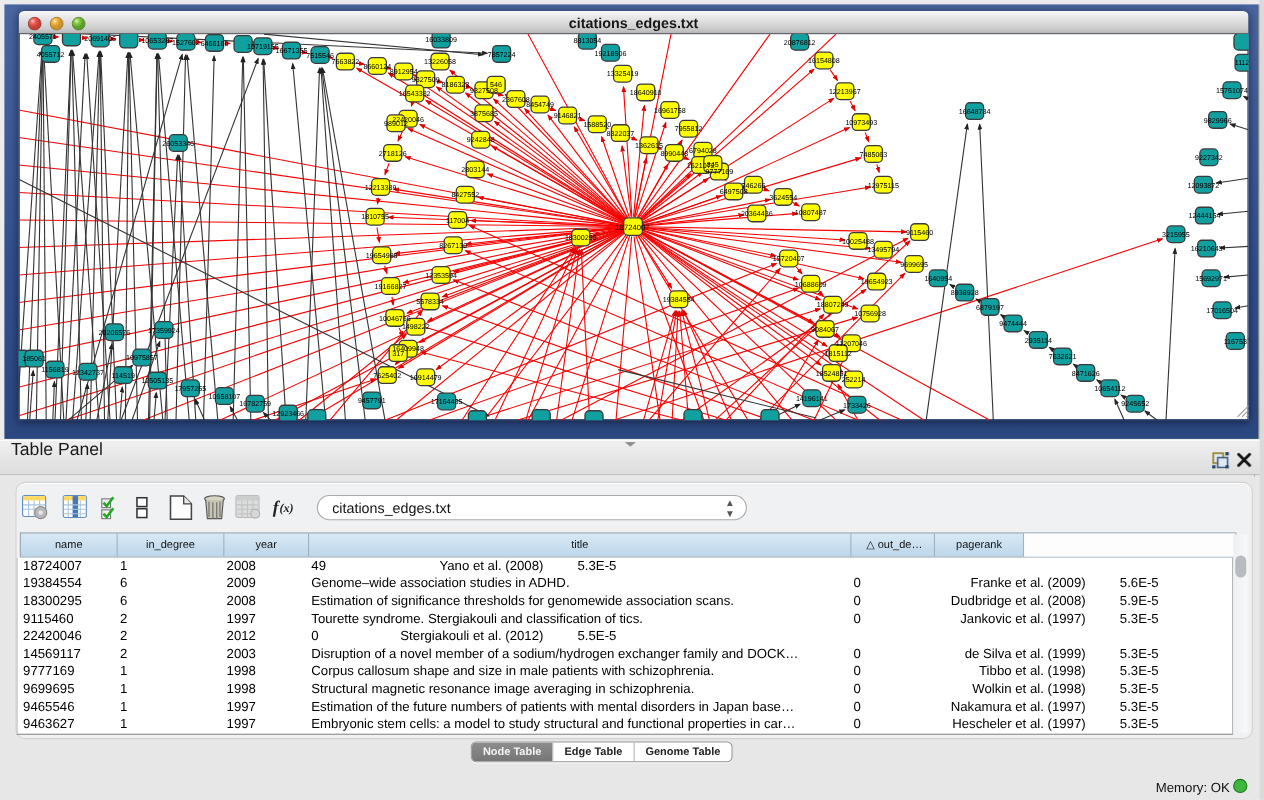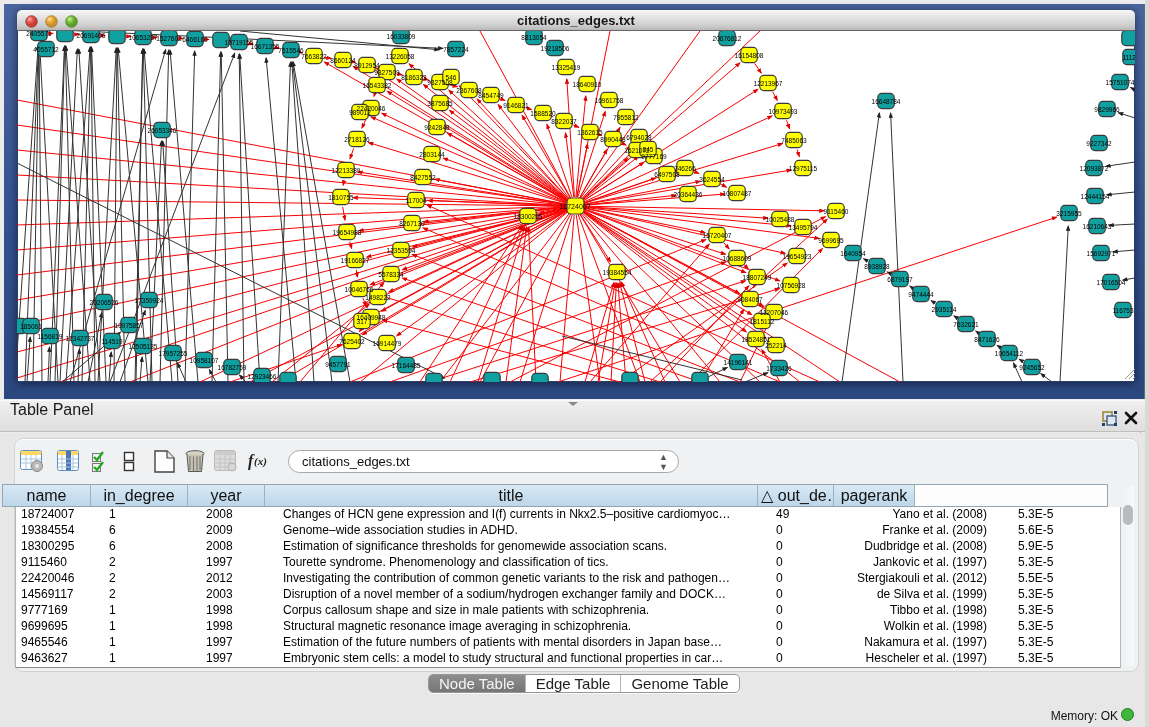--- a/index.html
+++ b/index.html
@@ -10,31 +10,31 @@
 #netwin{left:17px;top:10px;width:1118px;height:372px;border-radius:5px 5px 0 0;box-shadow:0 1px 8px rgba(0,0,10,.55)}
 #tbar{left:0;top:0;width:1118px;height:21px;background:linear-gradient(#f7f7f7,#cfcfcf 75%,#b9b9b9);border-radius:5px 5px 0 0;border-bottom:1px solid #666}
 #title{width:100%;text-align:center;font-size:13px;color:#161616;line-height:21px;font-weight:600}
 svg.net{position:absolute;left:0;top:21px;display:block}
 #tpbar{left:0;top:400px;width:1145px;height:32px;background:linear-gradient(#efefef,#dedede);border-bottom:1px solid #bdbdbd;border-top:1px solid #fbfbfb}
 #tpbar span{position:absolute;left:10px;top:0;font-size:16px;color:#1a1a1a}
 #panelbg{left:0;top:433px;width:1145px;height:294px;background:#e7e7e7}
 #panel{left:14px;top:438px;width:1125px;height:234px;background:#f0f1f2;border-radius:9px;border:1px solid #d2d2d2;box-shadow:inset 0 1px 0 #fff}
 #combo{left:288px;top:450px;width:391px;height:23px;background:#fff;border:1px solid #a9a9a9;border-radius:12px;font-size:13px;color:#111;line-height:21px;padding-left:13px}
 #combo .ud{position:absolute;right:10px;top:1px;color:#555;font-size:9px;line-height:10px;text-align:center}
-#thead{left:2px;top:484px;width:1106px;height:23px;background:linear-gradient(#d9e9f5,#bcd6e9);border:1px solid #93a5b2;display:flex;font-size:16px;color:#111}
+#thead{left:18px;top:484px;width:1106px;height:23px;background:linear-gradient(#d9e9f5,#bcd6e9);border:1px solid #93a5b2;display:flex;font-size:10px;color:#111}
 #thead div{border-right:1px solid #9fb1be;text-align:center;line-height:21px;overflow:hidden;white-space:nowrap}
 #tbody{left:15px;top:507px;width:1106px;height:161px;background:#fff;border-left:1px solid #b5b5b5;border-right:1px solid #b5b5b5;border-bottom:1px solid #888;overflow:hidden}
 .tr{display:flex;height:16px;font-size:12px;color:#000;white-space:nowrap}
 .c{overflow:hidden;flex:none;padding-left:5px}
 .c0{width:88px}.c1{width:97px}.c2{width:77px}.c3{width:493px}.c4{width:76px}
 .c5{width:166px;text-align:right;padding-left:0;padding-right:26px}.c6{width:81px}
 #vscroll{left:1121px;top:486px;width:13px;height:180px;background:linear-gradient(90deg,#edeff1,#f8f9fa)}
 #vthumb{left:1122.5px;top:505px;width:10px;height:20px;background:#b8bcc0;border-radius:5px}
 #tabs{left:428px;top:674px;height:19px;display:flex;border:1px solid #979797;border-radius:5px;overflow:hidden;background:#fff;box-shadow:0 1px 0 rgba(255,255,255,.8)}
-#tabs div{font-size:15px;font-weight:400;line-height:17px;padding:0 10px;color:#222;border-right:1px solid #b5b5b5}
+#tabs div{font-size:10px;font-weight:700;line-height:17px;padding:0 10px;color:#222;border-right:1px solid #b5b5b5}
 #tabs div.sel{background:linear-gradient(#8d8d8d,#767676);color:#f5f5f5}
 #tabs div:last-child{border-right:none}
 #mem{right:31px;top:709px;font-size:12px;color:#111}
 #memdot{right:15px;top:708px;width:13px;height:13px;border-radius:50%;background:#3db83d;border:1px solid #1f7a1f}
 #grip{left:1124px;top:368px}
 </style></head>
 <body>
 <div id="desktop" class="abs"></div>
 <div id="rightblue" class="abs"></div>
 <div id="rgray" class="abs"></div>
@@ -687,21 +687,20 @@
  <div style="width:493px">title</div>
     <div style="width:76px;text-align:center;padding-left:3px">△ out_de…</div>
     <div style="width:81px">pagerank</div>
     <div style="flex:1;border-right:none;background:#fdfdfd"></div>
 </div>
 <div id="tbody" class="abs">
 <div class="tr">
       <div class="c c0">18724007</div>
       <div class="c c1">1</div>
       <div class="c c2">2008</div>
-      <div class="c c3">Changes of HCN gene expression and I(f) currents in Nkx2.5–positive cardiomyoc…</div>
       <div class="c c4">49</div>
       <div class="c c5">Yano et al. (2008)</div>
       <div class="c c6">5.3E-5</div>
     </div>
 <div class="tr">
       <div class="c c0">19384554</div>
       <div class="c c1">6</div>
       <div class="c c2">2009</div>
       <div class="c c3">Genome–wide association studies in ADHD.</div>
       <div class="c c4">0</div>
@@ -714,30 +713,29 @@
       <div class="c c2">2008</div>
       <div class="c c3">Estimation of significance thresholds for genomewide association scans.</div>
       <div class="c c4">0</div>
       <div class="c c5">Dudbridge et al. (2008)</div>
       <div class="c c6">5.9E-5</div>
     </div>
 <div class="tr">
       <div class="c c0">9115460</div>
       <div class="c c1">2</div>
       <div class="c c2">1997</div>
-      <div class="c c3">Tourette syndrome. Phenomenology and classification of tics.</div>
+      <div class="c c3">Tourette syndrome. Stergiakouli and classification of tics.</div>
       <div class="c c4">0</div>
       <div class="c c5">Jankovic et al. (1997)</div>
       <div class="c c6">5.3E-5</div>
     </div>
 <div class="tr">
       <div class="c c0">22420046</div>
       <div class="c c1">2</div>
       <div class="c c2">2012</div>
-      <div class="c c3">Investigating the contribution of common genetic variants to the risk and pathogen…</div>
       <div class="c c4">0</div>
       <div class="c c5">Stergiakouli et al. (2012)</div>
       <div class="c c6">5.5E-5</div>
     </div>
 <div class="tr">
       <div class="c c0">14569117</div>
       <div class="c c1">2</div>
       <div class="c c2">2003</div>
       <div class="c c3">Disruption of a novel member of a sodium/hydrogen exchanger family and DOCK…</div>
       <div class="c c4">0</div>

